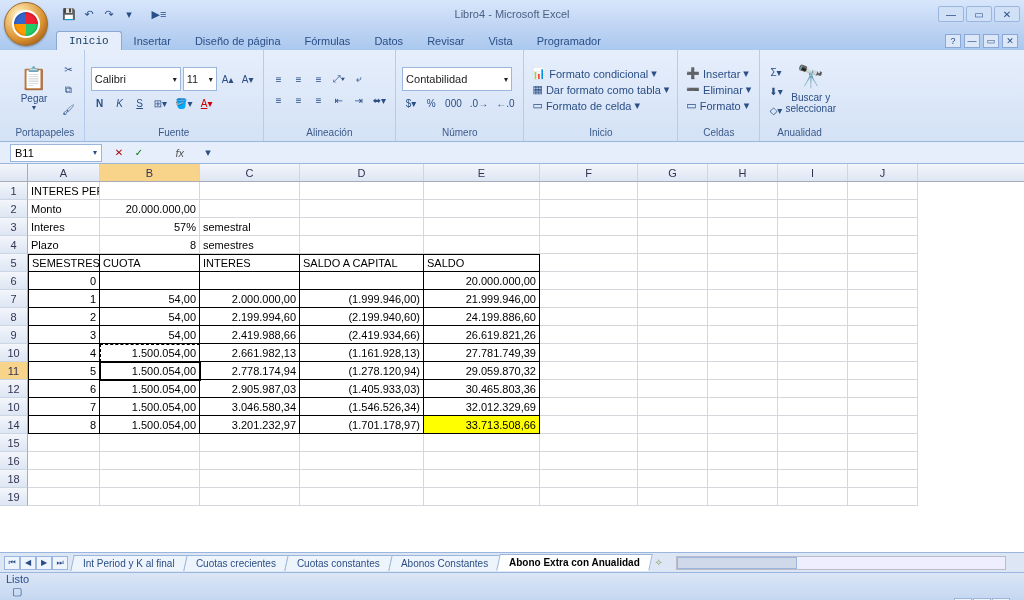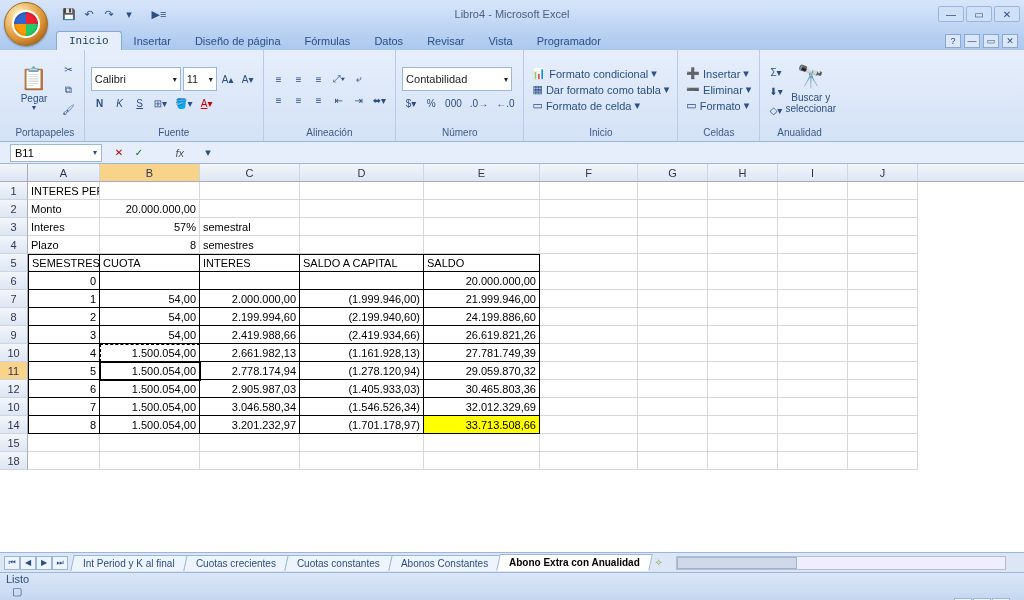--- a/index.html
+++ b/index.html
@@ -455,21 +455,47 @@
         <div class="cell cC"></div>
         <div class="cell cD"></div>
         <div class="cell cE"></div>
         <div class="cell cF"></div>
         <div class="cell cG"></div>
         <div class="cell cH"></div>
         <div class="cell cI"></div>
         <div class="cell cJ"></div>
       </div>
       <div class="row">
+        <div class="rn">16</div>
+        <div class="cell cA"></div>
+        <div class="cell cB"></div>
+        <div class="cell cC"></div>
+        <div class="cell cD"></div>
+        <div class="cell cE"></div>
+        <div class="cell cF"></div>
+        <div class="cell cG"></div>
+        <div class="cell cH"></div>
+        <div class="cell cI"></div>
+        <div class="cell cJ"></div>
+      </div>
+      <div class="row">
         <div class="rn">18</div>
+        <div class="cell cA"></div>
+        <div class="cell cB"></div>
+        <div class="cell cC"></div>
+        <div class="cell cD"></div>
+        <div class="cell cE"></div>
+        <div class="cell cF"></div>
+        <div class="cell cG"></div>
+        <div class="cell cH"></div>
+        <div class="cell cI"></div>
+        <div class="cell cJ"></div>
+      </div>
+      <div class="row">
+        <div class="rn">19</div>
         <div class="cell cA"></div>
         <div class="cell cB"></div>
         <div class="cell cC"></div>
         <div class="cell cD"></div>
         <div class="cell cE"></div>
         <div class="cell cF"></div>
         <div class="cell cG"></div>
         <div class="cell cH"></div>
         <div class="cell cI"></div>
         <div class="cell cJ"></div>

